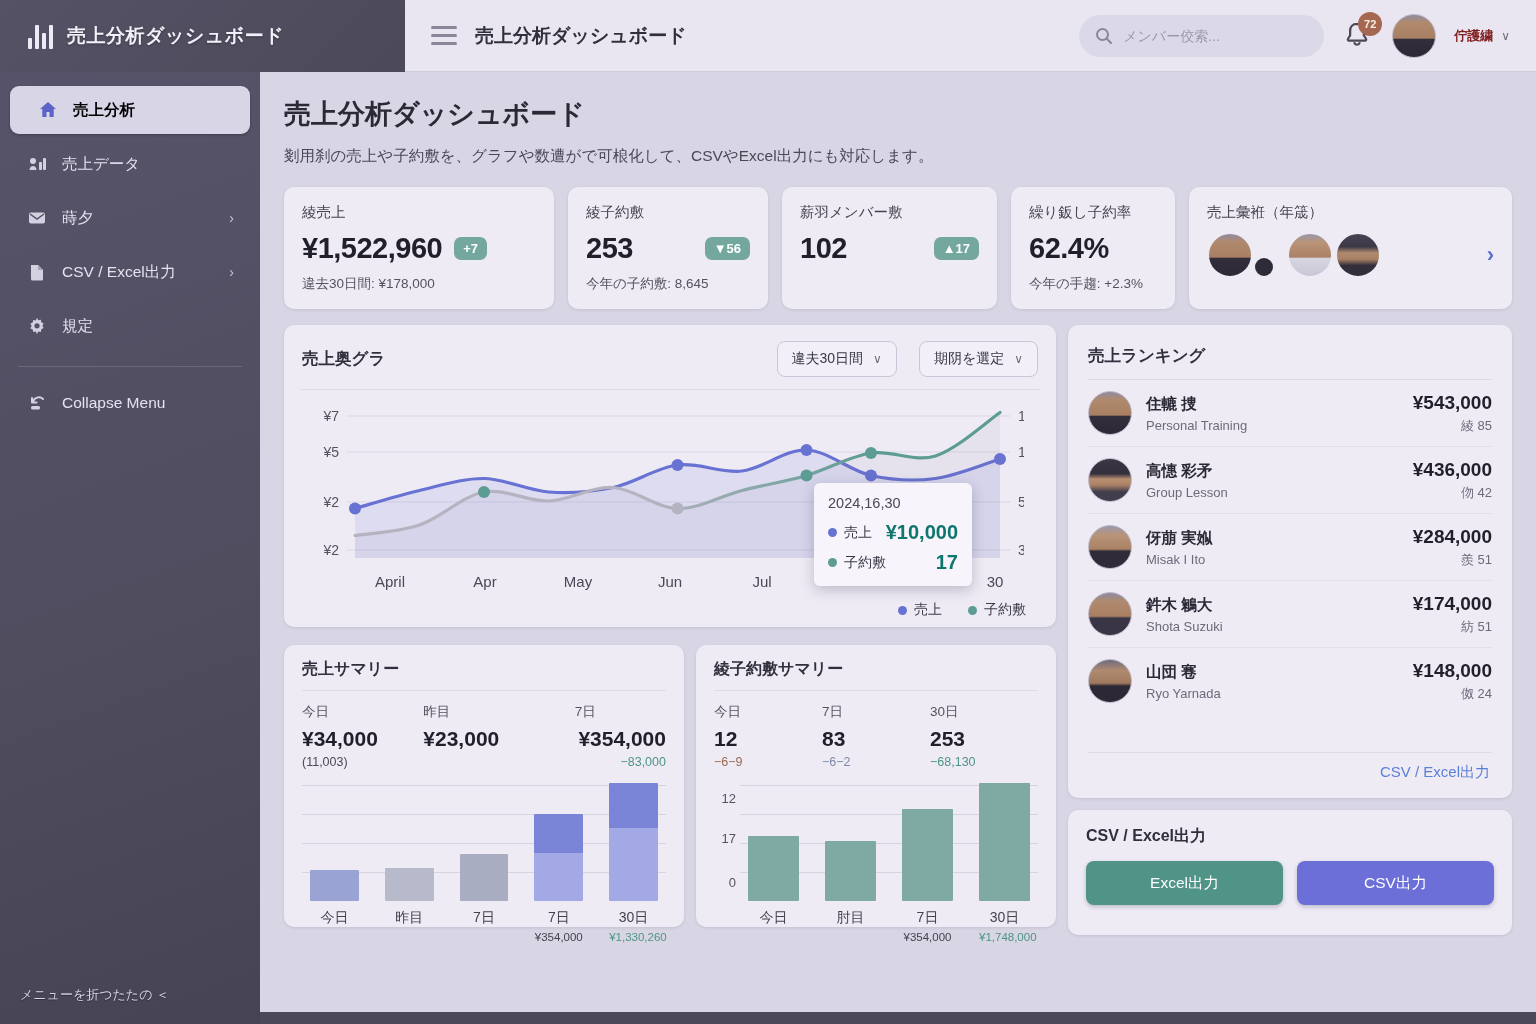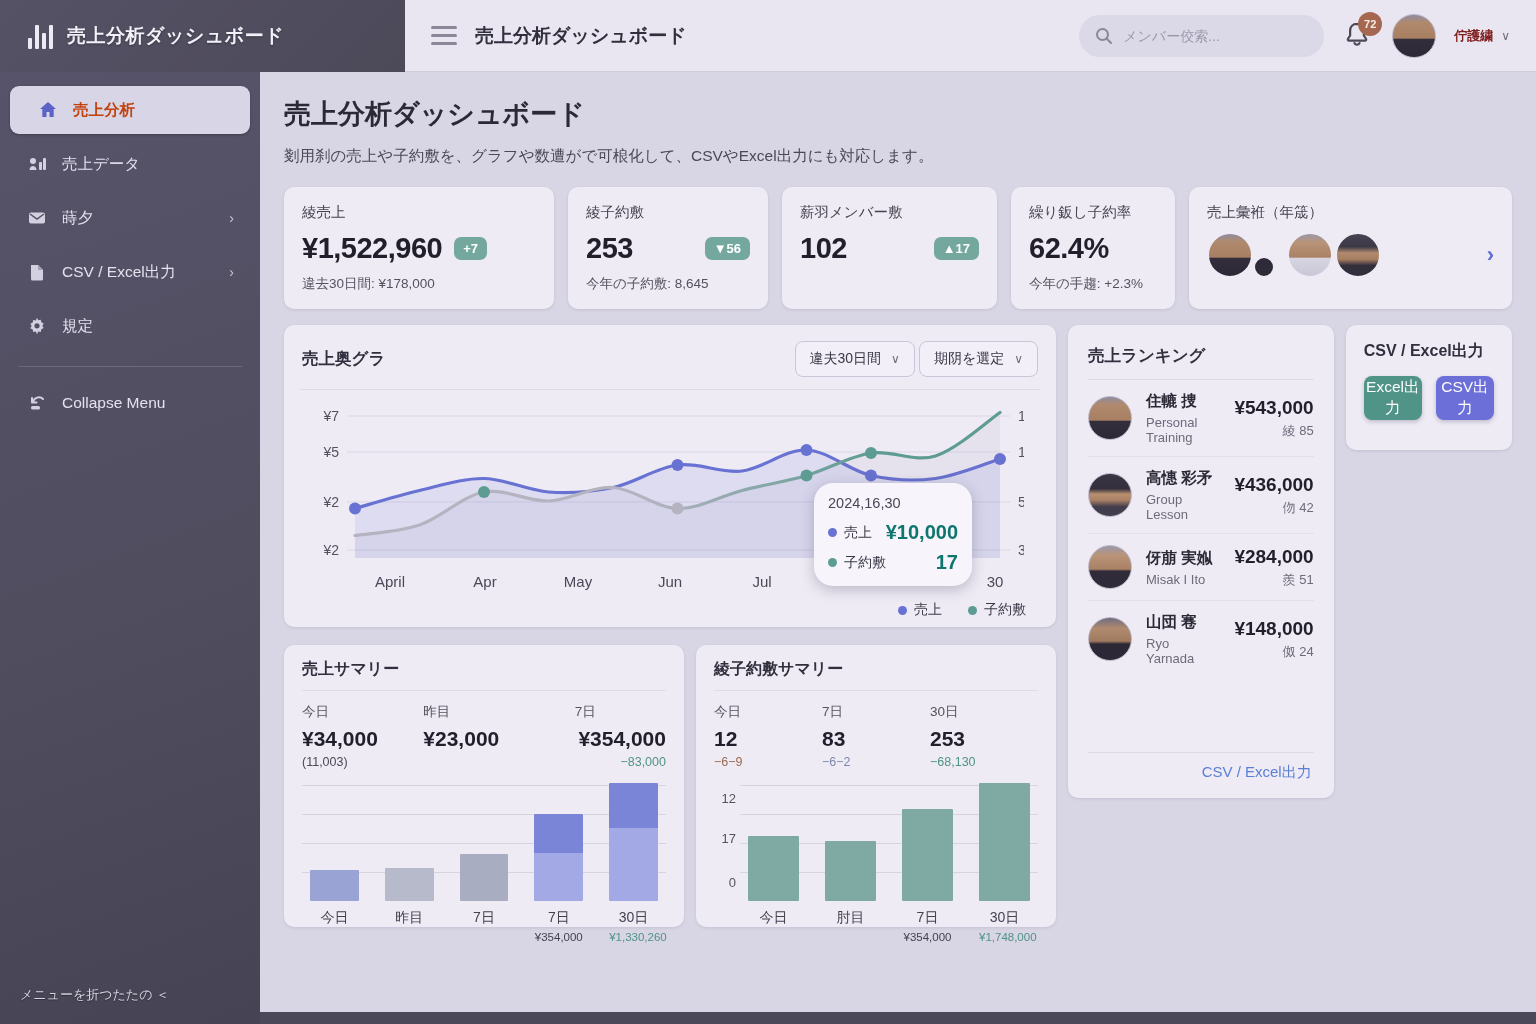--- a/index.html
+++ b/index.html
@@ -25,21 +25,21 @@
   .avatar { border-radius:50%; background:linear-gradient(180deg,#8f8ba0 0%,#b08a6e 18%,#a87f62 55%,#332e3c 58%,#2c2835 100%); border:1px solid #bcb8ca; }
   .user-avatar { width:44px; height:44px; }
   .user-name { font-size:13px; font-weight:bold; color:#7f1d1d; }
   .chev { color:#6f6c7e; font-size:12px; }
 
   
   .sidebar { position:absolute; left:0; top:72px; width:260px; bottom:0; background:linear-gradient(160deg,#57536a 0%,#504d5f 55%,#464354 100%); padding:14px 10px; display:flex; flex-direction:column; z-index:2; }
   .side-item { display:flex; align-items:center; gap:14px; padding:13px 16px; border-radius:9px; color:#e4e2ef; font-size:15.5px; cursor:pointer; margin-bottom:6px; }
   .side-item .s-icon { width:22px; height:22px; flex:none; display:flex; align-items:center; justify-content:center; }
   .side-item .s-chev { margin-left:auto; color:#c9c6d8; font-size:14px; }
-  .side-item.active { background:#d8d5e7; color:#c2410c; font-weight:bold; box-shadow:0 1px 3px rgba(0,0,0,.25);padding-left:27px; }
+  .side-item.active { background:#d8d5e7; color:#000000; font-weight:bold; box-shadow:0 1px 3px rgba(0,0,0,.25);padding-left:27px; }
   .side-sep { height:1px; background:#6b6879; margin:10px 8px 12px; }
   .side-foot { margin-top:auto; color:#d8d5e4; font-size:13px; padding:14px 10px 6px; text-shadow:0 1px 1px rgba(0,0,0,.4); }
 
   
   .main { position:absolute; left:260px; top:72px; right:0; bottom:0; background:#d8d5e4; padding:24px 24px 0; }
   .page-title { font-size:27px; font-weight:bold; color:#2b2936; margin-bottom:14px; }
   .page-desc { font-size:15.5px; color:#4b4857; margin-bottom:20px; }
 
   .panel { background:#eeebf5; border-radius:10px; box-shadow:0 1px 3px rgba(60,56,88,.12); }
 
@@ -53,32 +53,32 @@
   .kpi-sub { font-size:13.5px; color:#55525f; margin-top:10px; }
   .kpi-avatars { display:flex; align-items:center; margin-top:4px; }
   .kpi-avatars .avatar { width:46px; height:46px; border:2px solid #eeebf5; }
   .kpi-avatars .avatar + .avatar { margin-left:-10px; }
   .mini-badge { width:22px; height:22px; border-radius:50%; background:#2e2b38; border:2px solid #eeebf5; margin-left:-12px; z-index:2; align-self:flex-end; }
   .kpi-arrow { margin-left:auto; color:#5a6fd6; font-size:22px; font-weight:bold; }
 
   
   .content-grid { display:flex; gap:12px; }
   .col-left { width:772px; }
-  .col-right { width:444px; display:flex; flex-direction:row; gap:12px; }
+  .col-right { width:444px; display:flex; flex-direction:column; gap:12px; }
 
   .chart-panel { height:302px; position:relative; padding:12px 16px; }
   .chart-head { display:flex; align-items:center; padding:4px 2px 12px; border-bottom:1px solid #dedbe9; }
   .panel-title { font-size:16.5px; font-weight:bold; color:#312f3d; }
-  .chart-btns { margin-left:auto; display:flex; gap:4px; }
+  .chart-btns { margin-left:auto; display:flex; gap:22px; }
   .drop-btn { background:#f2eff8; border:1px solid #c9c6d8; border-radius:8px; padding:8px 14px; font-size:14px; color:#3a3847; display:flex; gap:10px; align-items:center; cursor:pointer; }
   .legend { position:absolute; left:0; right:30px; bottom:8px; display:flex; justify-content:flex-end; gap:26px; font-size:14px; color:#3c3a48; }
   .legend span { display:flex; align-items:center; gap:7px; }
   .ldot { width:9px; height:9px; border-radius:50%; display:inline-block; }
 
-  .tooltip { position:absolute; left:530px; top:158px; width:158px; background:#f7f5fb; border-radius:19px; box-shadow:0 4px 14px rgba(40,38,60,.25); padding:12px 14px; z-index:5; }
+  .tooltip { position:absolute; left:530px; top:158px; width:158px; background:#f7f5fb; border-radius:6px; box-shadow:0 4px 14px rgba(40,38,60,.25); padding:12px 14px; z-index:5; }
   .tt-title { font-size:14.5px; color:#4a4756; margin-bottom:10px; }
   .tt-row { display:flex; align-items:center; gap:7px; font-size:14px; color:#3a3846; margin-top:7px; }
   .tt-val { margin-left:auto; font-weight:bold; font-size:20px; color:#0f766e; }
 
   .bottom-row { display:flex; gap:12px; margin-top:18px; }
   .sum-panel { height:282px; padding:14px 18px; }
   .sum-head { font-size:16px; font-weight:bold; color:#312f3d; padding-bottom:10px; border-bottom:1px solid #dedbe9; margin-bottom:12px; }
   .stats { display:flex; }
   .stat { flex:1; }
   .stat-label { font-size:13.5px; color:#55525f; margin-bottom:6px; }
@@ -491,20 +491,31 @@
                 <div>
                   <div class="rank-name">伢萠 実娰</div>
                   <div class="rank-cat">Misak I Ito</div>
                 </div>
                 <div class="rank-right">
                   <div class="rank-amt">¥284,000</div>
                   <div class="rank-count">羨 51</div>
                 </div>
               </div>
               <div class="rank-row">
+                <div class="avatar rank-avatar" style="background:linear-gradient(180deg,#8f8ba0 0%,#b08a6e 20%,#a87f62 55%,#3a3545 60%)"></div>
+                <div>
+                  <div class="rank-name">鈝木 鵴大</div>
+                  <div class="rank-cat">Shota Suzuki</div>
+                </div>
+                <div class="rank-right">
+                  <div class="rank-amt">¥174,000</div>
+                  <div class="rank-count">紡 51</div>
+                </div>
+              </div>
+              <div class="rank-row">
                 <div class="avatar rank-avatar" style="background:linear-gradient(180deg,#706c80 0%,#b08a6e 25%,#a07a5e 55%,#2c2835 62%)"></div>
                 <div>
                   <div class="rank-name">山団 寋</div>
                   <div class="rank-cat">Ryo Yarnada</div>
                 </div>
                 <div class="rank-right">
                   <div class="rank-amt">¥148,000</div>
                   <div class="rank-count">伮 24</div>
                 </div>
               </div>

